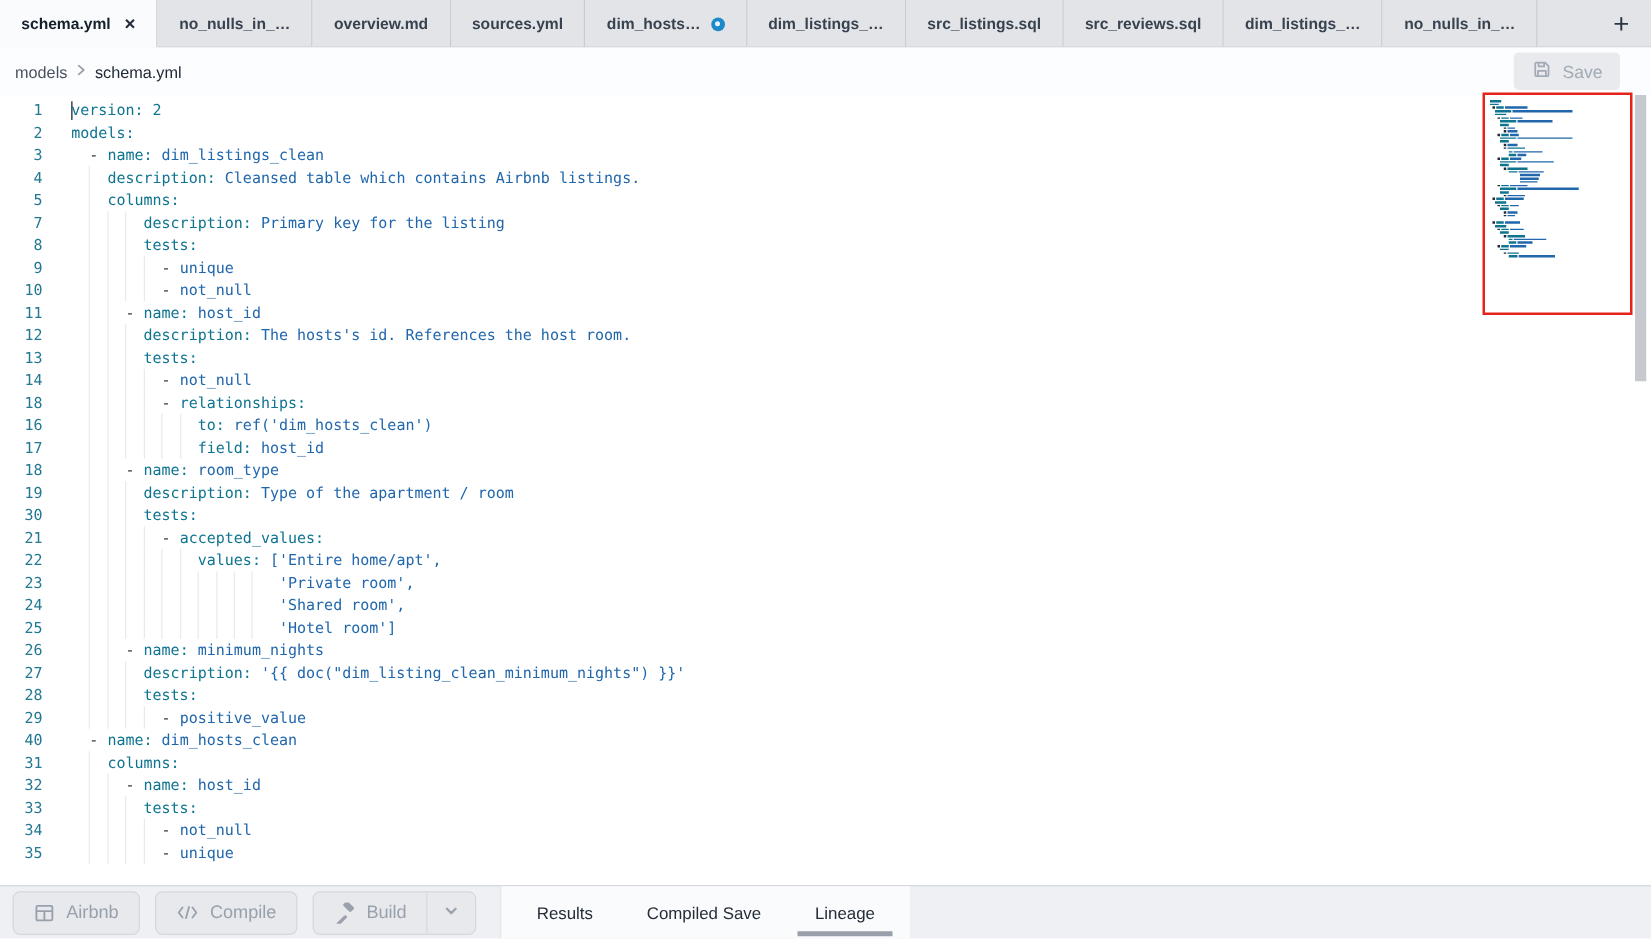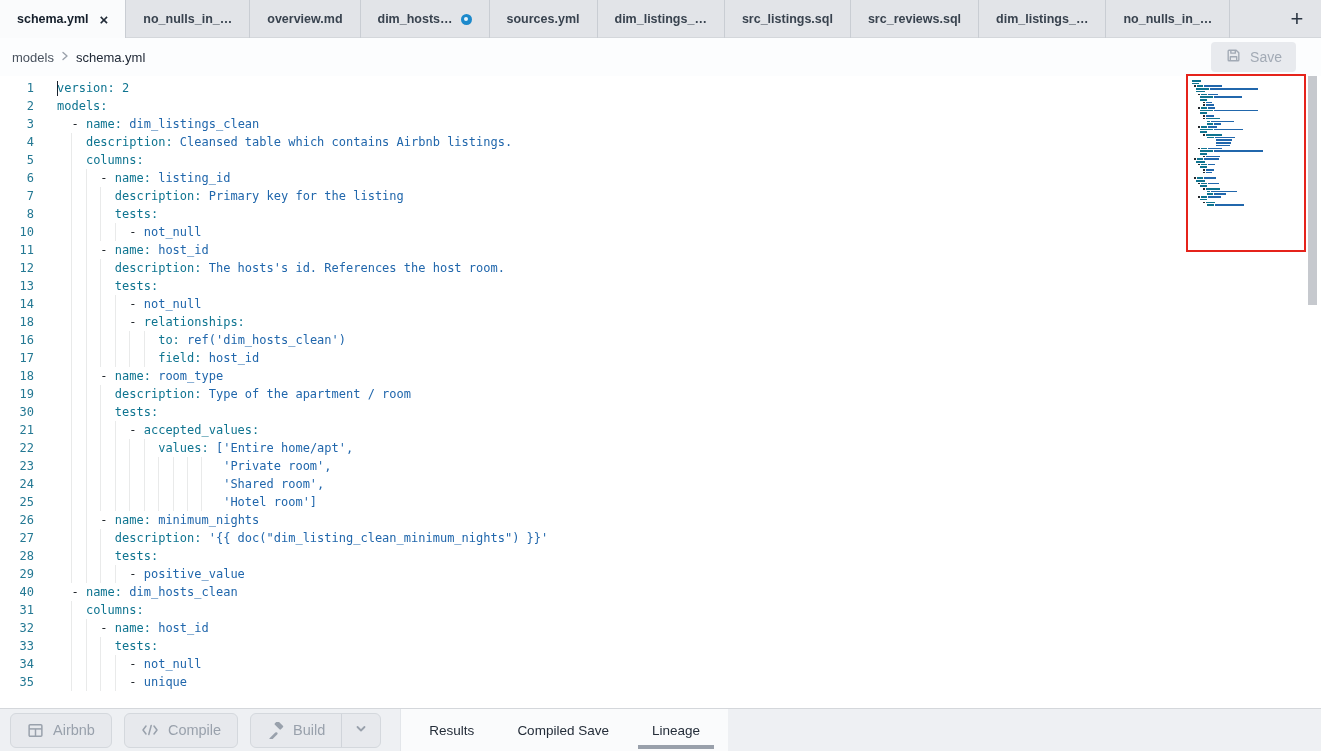--- a/index.html
+++ b/index.html
@@ -80,25 +80,25 @@
         <span class="tlabel">schema.yml</span>
         <span class="close">×</span>
       </div>
       <div class="tab">
         <span class="tlabel">no_nulls_in_…</span>
       </div>
       <div class="tab">
         <span class="tlabel">overview.md</span>
       </div>
       <div class="tab">
+        <span class="tlabel">sources.yml</span>
+      </div>
+      <div class="tab">
         <span class="tlabel">dim_hosts…</span>
         <span class="dot"></span>
-      </div>
-      <div class="tab">
-        <span class="tlabel">sources.yml</span>
       </div>
       <div class="tab">
         <span class="tlabel">dim_listings_…</span>
       </div>
       <div class="tab">
         <span class="tlabel">src_listings.sql</span>
       </div>
       <div class="tab">
         <span class="tlabel">src_reviews.sql</span>
       </div>
@@ -134,23 +134,23 @@
     </button>
   </div>
 
   <div class="editor">
     <div id="code">
         <div class="line"><span class="ln">1</span><span class="codetext"><span class="tk-key">version:</span><span class="tk-key"> 2</span></span><span class="cursor"></span></div>
         <div class="line"><span class="ln">2</span><span class="codetext"><span class="tk-key">models:</span></span></div>
         <div class="line"><span class="ln">3</span><span class="codetext"><span class="tk-ws">  </span><span class="tk-punc">- </span><span class="tk-key">name:</span><span class="tk-val"> dim_listings_clean</span></span></div>
         <div class="line"><span class="guide" style="left: 71.44px;"></span><span class="ln">4</span><span class="codetext"><span class="tk-ws">    </span><span class="tk-key">description:</span><span class="tk-val"> Cleansed table which contains Airbnb listings.</span></span></div>
         <div class="line"><span class="guide" style="left: 71.44px;"></span><span class="ln">5</span><span class="codetext"><span class="tk-ws">    </span><span class="tk-key">columns:</span></span></div>
-        <div class="line"><span class="guide" style="left: 71.44px;"></span><span class="guide" style="left: 85.88px;"></span><span class="ln">6</span><span class="codetext"><span class="tk-ws">      </span><span class="tk-punc">- </span><span class="tk-key">name:</span><span class="tk-val"> listing_id</span></span></div>
         <div class="line"><span class="guide" style="left: 71.44px;"></span><span class="guide" style="left: 85.88px;"></span><span class="guide" style="left: 100.32px;"></span><span class="ln">7</span><span class="codetext"><span class="tk-ws">        </span><span class="tk-key">description:</span><span class="tk-val"> Primary key for the listing</span></span></div>
         <div class="line"><span class="guide" style="left: 71.44px;"></span><span class="guide" style="left: 85.88px;"></span><span class="guide" style="left: 100.32px;"></span><span class="ln">8</span><span class="codetext"><span class="tk-ws">        </span><span class="tk-key">tests:</span></span></div>
+        <div class="line"><span class="guide" style="left: 71.44px;"></span><span class="guide" style="left: 85.88px;"></span><span class="guide" style="left: 100.32px;"></span><span class="guide" style="left: 114.76px;"></span><span class="ln">9</span><span class="codetext"><span class="tk-ws">          </span><span class="tk-punc">- </span><span class="tk-val">unique</span></span></div>
         <div class="line"><span class="guide" style="left: 71.44px;"></span><span class="guide" style="left: 85.88px;"></span><span class="guide" style="left: 100.32px;"></span><span class="guide" style="left: 114.76px;"></span><span class="ln">10</span><span class="codetext"><span class="tk-ws">          </span><span class="tk-punc">- </span><span class="tk-val">not_null</span></span></div>
         <div class="line"><span class="guide" style="left: 71.44px;"></span><span class="guide" style="left: 85.88px;"></span><span class="ln">11</span><span class="codetext"><span class="tk-ws">      </span><span class="tk-punc">- </span><span class="tk-key">name:</span><span class="tk-val"> host_id</span></span></div>
         <div class="line"><span class="guide" style="left: 71.44px;"></span><span class="guide" style="left: 85.88px;"></span><span class="guide" style="left: 100.32px;"></span><span class="ln">12</span><span class="codetext"><span class="tk-ws">        </span><span class="tk-key">description:</span><span class="tk-val"> The hosts's id. References the host room.</span></span></div>
         <div class="line"><span class="guide" style="left: 71.44px;"></span><span class="guide" style="left: 85.88px;"></span><span class="guide" style="left: 100.32px;"></span><span class="ln">13</span><span class="codetext"><span class="tk-ws">        </span><span class="tk-key">tests:</span></span></div>
         <div class="line"><span class="guide" style="left: 71.44px;"></span><span class="guide" style="left: 85.88px;"></span><span class="guide" style="left: 100.32px;"></span><span class="guide" style="left: 114.76px;"></span><span class="ln">14</span><span class="codetext"><span class="tk-ws">          </span><span class="tk-punc">- </span><span class="tk-val">not_null</span></span></div>
         <div class="line"><span class="guide" style="left: 71.44px;"></span><span class="guide" style="left: 85.88px;"></span><span class="guide" style="left: 100.32px;"></span><span class="guide" style="left: 114.76px;"></span><span class="ln">18</span><span class="codetext"><span class="tk-ws">          </span><span class="tk-punc">- </span><span class="tk-key">relationships:</span></span></div>
         <div class="line"><span class="guide" style="left: 71.44px;"></span><span class="guide" style="left: 85.88px;"></span><span class="guide" style="left: 100.32px;"></span><span class="guide" style="left: 114.76px;"></span><span class="guide" style="left: 129.2px;"></span><span class="guide" style="left: 143.64px;"></span><span class="ln">16</span><span class="codetext"><span class="tk-ws">              </span><span class="tk-key">to:</span><span class="tk-val"> ref('dim_hosts_clean')</span></span></div>
         <div class="line"><span class="guide" style="left: 71.44px;"></span><span class="guide" style="left: 85.88px;"></span><span class="guide" style="left: 100.32px;"></span><span class="guide" style="left: 114.76px;"></span><span class="guide" style="left: 129.2px;"></span><span class="guide" style="left: 143.64px;"></span><span class="ln">17</span><span class="codetext"><span class="tk-ws">              </span><span class="tk-key">field:</span><span class="tk-val"> host_id</span></span></div>
         <div class="line"><span class="guide" style="left: 71.44px;"></span><span class="guide" style="left: 85.88px;"></span><span class="ln">18</span><span class="codetext"><span class="tk-ws">      </span><span class="tk-punc">- </span><span class="tk-key">name:</span><span class="tk-val"> room_type</span></span></div>
         <div class="line"><span class="guide" style="left: 71.44px;"></span><span class="guide" style="left: 85.88px;"></span><span class="guide" style="left: 100.32px;"></span><span class="ln">19</span><span class="codetext"><span class="tk-ws">        </span><span class="tk-key">description:</span><span class="tk-val"> Type of the apartment / room</span></span></div>

